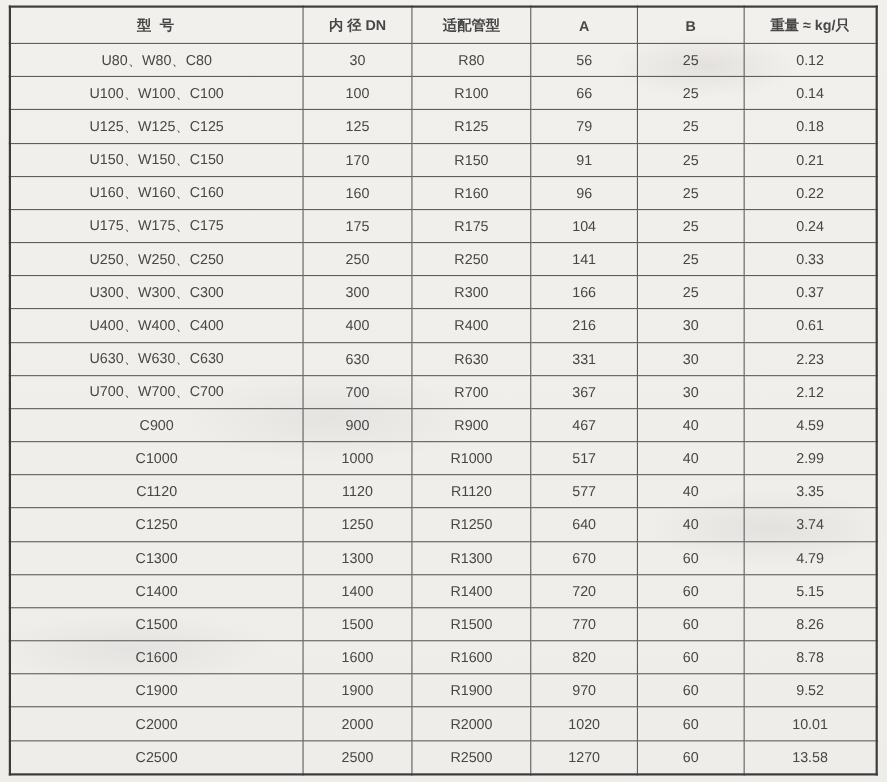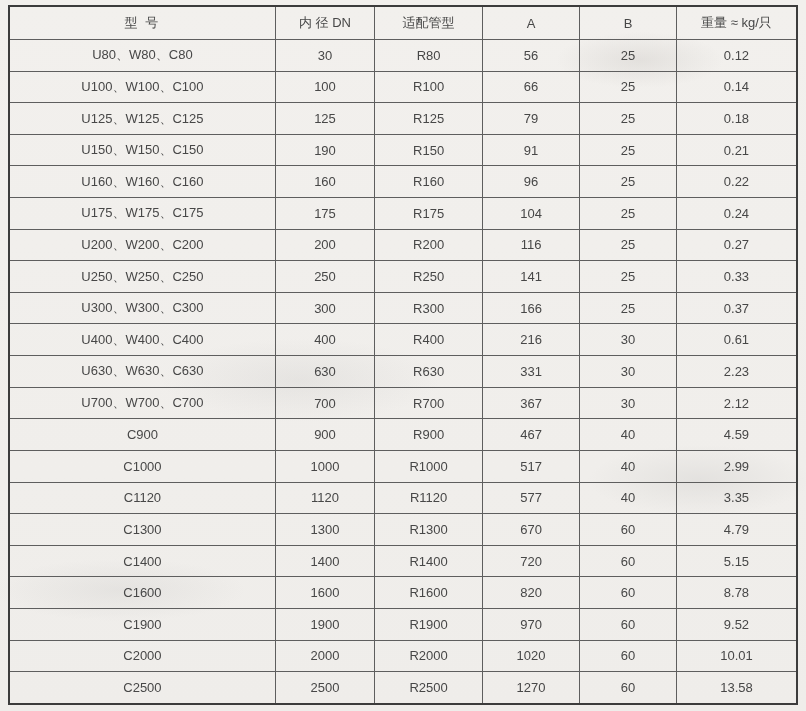--- a/index.html
+++ b/index.html
@@ -42,21 +42,21 @@
     color: #474747;
     padding: 0;
     white-space: nowrap;
     overflow: hidden;
   }
   table.spec-table {
     border: 2px solid #3c3c3c;
   }
   thead th {
     height: 32px;
-    font-weight: normal;
+    font-weight: bold;
     font-size: 13.5px;
     color: #424242;
     margin-left: 36px;
   }
   thead th.model-header { letter-spacing: 2px; }
   tbody td { height: 25px; }
   col.c-model  { width: 33.8%; }
   col.c-dn     { width: 12.6%; }
   col.c-pipe   { width: 13.7%; }
   col.c-a      { width: 12.3%; }
@@ -106,21 +106,21 @@
         <tr>
           <td>U125、W125、C125</td>
           <td>125</td>
           <td>R125</td>
           <td>79</td>
           <td>25</td>
           <td>0.18</td>
         </tr>
         <tr>
           <td>U150、W150、C150</td>
-          <td>190</td>
+          <td>170</td>
           <td>R150</td>
           <td>91</td>
           <td>25</td>
           <td>0.21</td>
         </tr>
         <tr>
           <td>U160、W160、C160</td>
           <td>160</td>
           <td>R160</td>
           <td>96</td>
@@ -129,28 +129,20 @@
         </tr>
         <tr>
           <td>U175、W175、C175</td>
           <td>175</td>
           <td>R175</td>
           <td>104</td>
           <td>25</td>
           <td>0.24</td>
         </tr>
         <tr>
-          <td>U200、W200、C200</td>
-          <td>200</td>
-          <td>R200</td>
-          <td>116</td>
-          <td>25</td>
-          <td>0.27</td>
-        </tr>
-        <tr>
           <td>U250、W250、C250</td>
           <td>250</td>
           <td>R250</td>
           <td>141</td>
           <td>25</td>
           <td>0.33</td>
         </tr>
         <tr>
           <td>U300、W300、C300</td>
           <td>300</td>
@@ -201,34 +193,50 @@
         </tr>
         <tr>
           <td>C1120</td>
           <td>1120</td>
           <td>R1120</td>
           <td>577</td>
           <td>40</td>
           <td>3.35</td>
         </tr>
         <tr>
+          <td>C1250</td>
+          <td>1250</td>
+          <td>R1250</td>
+          <td>640</td>
+          <td>40</td>
+          <td>3.74</td>
+        </tr>
+        <tr>
           <td>C1300</td>
           <td>1300</td>
           <td>R1300</td>
           <td>670</td>
           <td>60</td>
           <td>4.79</td>
         </tr>
         <tr>
           <td>C1400</td>
           <td>1400</td>
           <td>R1400</td>
           <td>720</td>
           <td>60</td>
           <td>5.15</td>
+        </tr>
+        <tr>
+          <td>C1500</td>
+          <td>1500</td>
+          <td>R1500</td>
+          <td>770</td>
+          <td>60</td>
+          <td>8.26</td>
         </tr>
         <tr>
           <td>C1600</td>
           <td>1600</td>
           <td>R1600</td>
           <td>820</td>
           <td>60</td>
           <td>8.78</td>
         </tr>
         <tr>

